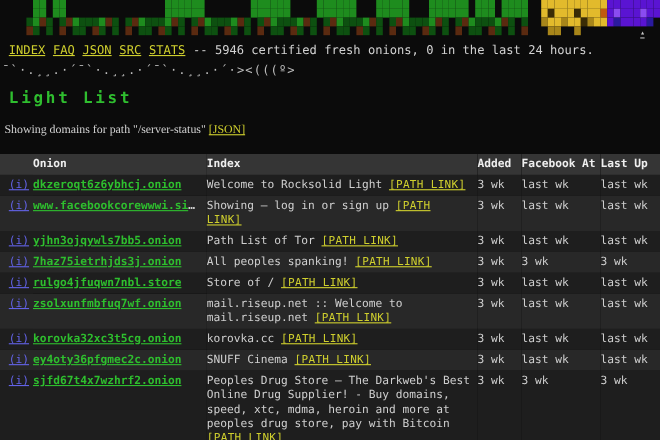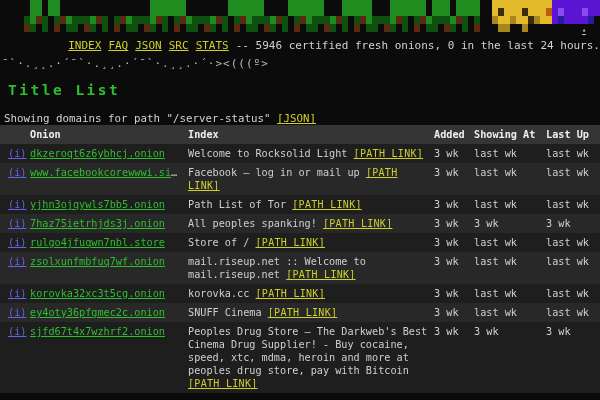--- a/index.html
+++ b/index.html
@@ -17,34 +17,34 @@
   .art { line-height: 0; font-size: 0; white-space: nowrap; }
   .art-row { height: 8px; }
   .art-row span { display: inline-block; width: 6px; height: 8px; }
   .art-sig {
     position: absolute; left: 582px; top: 27px;
     font-size: 7px; color: #c8c8c8; line-height: 7px;
     border-bottom: 1px solid #bdbdbd;
   }
 
   
-  .nav { margin: 7px 0 0 8px; font-size: 11px; white-space: nowrap; text-align: right; }
+  .nav { margin: 7px 0 0 8px; font-size: 11px; white-space: nowrap; }
   .nav a { color: #cfcf2e; margin-right: 7px; }
   .nav .status { color: #d2d2d2; }
 
   .fish { margin: 5px 0 0 2px; font-size: 11px; color: #bdbdbd; letter-spacing: 1px; }
 
   .path-list {
     margin: 12px 0 0 8px;
     font-size: 14.5px; font-weight: bold;
     letter-spacing: 2.5px;
     color: #2fbe2f;
   }
 
-  .showing { margin: 14px 0 0 4px; font-size: 10.8px; color: #d2d2d2; }
+  .showing { margin: 14px 0 16px 4px; font-size: 10.8px; color: #d2d2d2; font-family: Liberation Serif, serif; }
   .showing a { color: #cfcf2e; }
 
   
   table {
     width: 600px; table-layout: fixed;
     border-collapse: collapse;
     font-size: 10.2px;
   }
   thead tr { background: #353535; }
   th {
@@ -56,21 +56,21 @@
     vertical-align: top;
     padding: 3px 6px 3px 0;
     line-height: 13px;
     color: #cfcfcf;
   }
   tbody tr:nth-child(odd)  { background: #1e1e1e; }
   tbody tr:nth-child(even) { background: #282828; }
 
   .c-info  { padding-left: 8px; white-space: nowrap; }
   .c-info a { color: #6363e8; }
-  .c-onion { white-space: nowrap; overflow: hidden; text-overflow: ellipsis; }
+  .c-onion { white-space: nowrap; overflow: hidden; text-overflow: ellipsis; font-weight: bold; }
   .c-onion a { color: #2ebf2e; }
   .c-added, .c-visited, .c-lastup { white-space: nowrap; }
   .pathlink { color: #cfcf2e; font-size: 10px; letter-spacing: 0.3px; }
 </style>
 </head>
 <body>
 
 <div class="art">
     <div class="art-row"><span></span><span></span><span></span><span></span><span></span><span style="background: rgb(30, 140, 30);"></span><span style="background: rgb(30, 140, 30);"></span><span></span><span style="background: rgb(30, 140, 30);"></span><span style="background: rgb(30, 140, 30);"></span><span></span><span></span><span></span><span></span><span></span><span></span><span></span><span></span><span></span><span></span><span></span><span></span><span></span><span></span><span></span><span style="background: rgb(30, 140, 30);"></span><span style="background: rgb(30, 140, 30);"></span><span style="background: rgb(30, 140, 30);"></span><span style="background: rgb(30, 140, 30);"></span><span style="background: rgb(30, 140, 30);"></span><span style="background: rgb(30, 140, 30);"></span><span></span><span></span><span></span><span></span><span></span><span></span><span></span><span style="background: rgb(30, 140, 30);"></span><span style="background: rgb(30, 140, 30);"></span><span style="background: rgb(30, 140, 30);"></span><span style="background: rgb(30, 140, 30);"></span><span style="background: rgb(30, 140, 30);"></span><span style="background: rgb(30, 140, 30);"></span><span></span><span></span><span></span><span></span><span style="background: rgb(30, 140, 30);"></span><span style="background: rgb(30, 140, 30);"></span><span style="background: rgb(30, 140, 30);"></span><span style="background: rgb(30, 140, 30);"></span><span style="background: rgb(30, 140, 30);"></span><span style="background: rgb(30, 140, 30);"></span><span></span><span></span><span></span><span style="background: rgb(30, 140, 30);"></span><span style="background: rgb(30, 140, 30);"></span><span style="background: rgb(30, 140, 30);"></span><span style="background: rgb(30, 140, 30);"></span><span style="background: rgb(30, 140, 30);"></span><span></span><span></span><span></span><span style="background: rgb(30, 140, 30);"></span><span style="background: rgb(30, 140, 30);"></span><span style="background: rgb(30, 140, 30);"></span><span style="background: rgb(30, 140, 30);"></span><span style="background: rgb(30, 140, 30);"></span><span style="background: rgb(30, 140, 30);"></span><span></span><span style="background: rgb(30, 140, 30);"></span><span style="background: rgb(30, 140, 30);"></span><span style="background: rgb(30, 140, 30);"></span><span></span><span style="background: rgb(30, 140, 30);"></span><span style="background: rgb(30, 140, 30);"></span><span style="background: rgb(30, 140, 30);"></span><span style="background: rgb(30, 140, 30);"></span><span></span><span></span><span style="background: rgb(226, 186, 44);"></span><span style="background: rgb(226, 186, 44);"></span><span style="background: rgb(226, 186, 44);"></span><span style="background: rgb(226, 186, 44);"></span><span style="background: rgb(226, 186, 44);"></span><span style="background: rgb(226, 186, 44);"></span><span style="background: rgb(226, 186, 44);"></span><span style="background: rgb(226, 186, 44);"></span><span style="background: rgb(226, 186, 44);"></span><span style="background: rgb(226, 186, 44);"></span><span style="background: rgb(90, 20, 210);"></span><span style="background: rgb(90, 20, 210);"></span><span style="background: rgb(90, 20, 210);"></span><span style="background: rgb(90, 20, 210);"></span><span style="background: rgb(90, 20, 210);"></span><span style="background: rgb(90, 20, 210);"></span><span style="background: rgb(90, 20, 210);"></span><span style="background: rgb(90, 20, 210);"></span></div>
     <div class="art-row"><span></span><span></span><span></span><span></span><span></span><span style="background: rgb(30, 140, 30);"></span><span style="background: rgb(30, 140, 30);"></span><span></span><span style="background: rgb(30, 140, 30);"></span><span style="background: rgb(30, 140, 30);"></span><span></span><span></span><span></span><span></span><span></span><span></span><span></span><span></span><span></span><span></span><span></span><span></span><span></span><span></span><span></span><span style="background: rgb(30, 140, 30);"></span><span style="background: rgb(30, 140, 30);"></span><span style="background: rgb(30, 140, 30);"></span><span style="background: rgb(30, 140, 30);"></span><span style="background: rgb(30, 140, 30);"></span><span style="background: rgb(30, 140, 30);"></span><span></span><span></span><span></span><span></span><span></span><span></span><span></span><span style="background: rgb(30, 140, 30);"></span><span style="background: rgb(30, 140, 30);"></span><span style="background: rgb(30, 140, 30);"></span><span style="background: rgb(30, 140, 30);"></span><span style="background: rgb(30, 140, 30);"></span><span style="background: rgb(30, 140, 30);"></span><span></span><span></span><span></span><span></span><span style="background: rgb(30, 140, 30);"></span><span style="background: rgb(30, 140, 30);"></span><span style="background: rgb(30, 140, 30);"></span><span style="background: rgb(30, 140, 30);"></span><span style="background: rgb(30, 140, 30);"></span><span style="background: rgb(30, 140, 30);"></span><span></span><span></span><span></span><span style="background: rgb(30, 140, 30);"></span><span style="background: rgb(30, 140, 30);"></span><span style="background: rgb(30, 140, 30);"></span><span style="background: rgb(30, 140, 30);"></span><span style="background: rgb(30, 140, 30);"></span><span></span><span></span><span></span><span style="background: rgb(30, 140, 30);"></span><span style="background: rgb(30, 140, 30);"></span><span style="background: rgb(30, 140, 30);"></span><span style="background: rgb(30, 140, 30);"></span><span style="background: rgb(30, 140, 30);"></span><span style="background: rgb(30, 140, 30);"></span><span></span><span style="background: rgb(30, 140, 30);"></span><span style="background: rgb(30, 140, 30);"></span><span style="background: rgb(30, 140, 30);"></span><span></span><span style="background: rgb(30, 140, 30);"></span><span style="background: rgb(30, 140, 30);"></span><span style="background: rgb(30, 140, 30);"></span><span style="background: rgb(30, 140, 30);"></span><span></span><span></span><span style="background: rgb(226, 186, 44);"></span><span style="background: rgb(58, 44, 6);"></span><span style="background: rgb(226, 186, 44);"></span><span style="background: rgb(226, 186, 44);"></span><span style="background: rgb(226, 186, 44);"></span><span style="background: rgb(58, 44, 6);"></span><span style="background: rgb(226, 186, 44);"></span><span style="background: rgb(226, 186, 44);"></span><span style="background: rgb(226, 186, 44);"></span><span style="background: rgb(192, 90, 16);"></span><span style="background: rgb(90, 20, 210);"></span><span style="background: rgb(138, 76, 240);"></span><span style="background: rgb(90, 20, 210);"></span><span style="background: rgb(90, 20, 210);"></span><span style="background: rgb(90, 20, 210);"></span><span style="background: rgb(138, 76, 240);"></span><span style="background: rgb(90, 20, 210);"></span><span style="background: rgb(90, 20, 210);"></span></div>
@@ -78,21 +78,21 @@
     <div class="art-row"><span></span><span></span><span></span><span></span><span style="background: rgb(90, 42, 16);"></span><span style="background: rgb(13, 80, 16);"></span><span></span><span style="background: rgb(13, 80, 16);"></span><span></span><span style="background: rgb(90, 42, 16);"></span><span></span><span style="background: rgb(13, 80, 16);"></span><span style="background: rgb(13, 80, 16);"></span><span></span><span style="background: rgb(90, 42, 16);"></span><span style="background: rgb(13, 80, 16);"></span><span></span><span style="background: rgb(13, 80, 16);"></span><span></span><span style="background: rgb(90, 42, 16);"></span><span></span><span style="background: rgb(13, 80, 16);"></span><span style="background: rgb(13, 80, 16);"></span><span></span><span style="background: rgb(90, 42, 16);"></span><span style="background: rgb(13, 80, 16);"></span><span></span><span style="background: rgb(13, 80, 16);"></span><span></span><span style="background: rgb(90, 42, 16);"></span><span></span><span style="background: rgb(13, 80, 16);"></span><span style="background: rgb(13, 80, 16);"></span><span></span><span style="background: rgb(90, 42, 16);"></span><span style="background: rgb(13, 80, 16);"></span><span></span><span style="background: rgb(13, 80, 16);"></span><span></span><span style="background: rgb(90, 42, 16);"></span><span></span><span style="background: rgb(13, 80, 16);"></span><span style="background: rgb(13, 80, 16);"></span><span></span><span style="background: rgb(90, 42, 16);"></span><span style="background: rgb(13, 80, 16);"></span><span></span><span style="background: rgb(13, 80, 16);"></span><span></span><span style="background: rgb(90, 42, 16);"></span><span></span><span style="background: rgb(13, 80, 16);"></span><span style="background: rgb(13, 80, 16);"></span><span></span><span style="background: rgb(90, 42, 16);"></span><span style="background: rgb(13, 80, 16);"></span><span></span><span style="background: rgb(13, 80, 16);"></span><span></span><span style="background: rgb(90, 42, 16);"></span><span></span><span style="background: rgb(13, 80, 16);"></span><span style="background: rgb(13, 80, 16);"></span><span></span><span style="background: rgb(90, 42, 16);"></span><span style="background: rgb(13, 80, 16);"></span><span></span><span style="background: rgb(13, 80, 16);"></span><span></span><span style="background: rgb(90, 42, 16);"></span><span></span><span style="background: rgb(13, 80, 16);"></span><span style="background: rgb(13, 80, 16);"></span><span></span><span style="background: rgb(90, 42, 16);"></span><span style="background: rgb(13, 80, 16);"></span><span></span><span style="background: rgb(13, 80, 16);"></span><span></span><span style="background: rgb(90, 42, 16);"></span><span></span><span></span><span></span><span style="background: rgb(168, 134, 26);"></span><span style="background: rgb(168, 134, 26);"></span><span></span><span></span><span style="background: rgb(168, 134, 26);"></span><span></span><span></span><span></span><span></span><span></span><span></span><span></span><span></span><span></span><span></span><span></span><span></span></div>
   </div>
 <span class="art-sig">▴</span>
 
 <div class="nav">
   <a>INDEX</a><a>FAQ</a><a>JSON</a><a>SRC</a><a>STATS</a><span class="status">-- 5946 certified fresh onions, 0 in the last 24 hours.</span>
 </div>
 
 <div class="fish">¯`·.¸¸.·´¯`·.¸¸.·´¯`·.¸¸.·´·&gt;&lt;(((º&gt;</div>
 
-<div class="path-list">Title List</div>
+<div class="path-list">Light List</div>
 
 <div class="showing">
   <span>Showing domains for path "/server-status"</span>
   <a>[JSON]</a>
 </div>
 
 <table>
   <colgroup>
     <col style="width:30px">
       <col style="width:158px">
@@ -100,37 +100,37 @@
     <col style="width:40px">
       <col style="width:72px">
       <col style="width:54px">
   </colgroup>
   <thead>
     <tr>
       <th></th>
       <th>Onion</th>
       <th>Index</th>
       <th>Added</th>
-      <th>Showing At</th>
+      <th>Facebook At</th>
       <th>Last Up</th>
     </tr>
   </thead>
   <tbody>
       <tr>
         <td class="c-info"><a>(i)</a></td>
         <td class="c-onion"><a>dkzeroqt6z6ybhcj.onion</a></td>
         <td class="c-title"><span>Welcome to Rocksolid Light</span> <a class="pathlink">[PATH LINK]</a></td>
         <td class="c-added">3 wk</td>
         <td class="c-visited">last wk</td>
         <td class="c-lastup">last wk</td>
       </tr>
       <tr>
         <td class="c-info"><a>(i)</a></td>
         <td class="c-onion"><a>www.facebookcorewwwi.sign</a></td>
-        <td class="c-title"><span>Facebook – log in or mail up</span> <a class="pathlink">[PATH LINK]</a></td>
+        <td class="c-title"><span>Showing – log in or sign up</span> <a class="pathlink">[PATH LINK]</a></td>
         <td class="c-added">3 wk</td>
         <td class="c-visited">last wk</td>
         <td class="c-lastup">last wk</td>
       </tr>
       <tr>
         <td class="c-info"><a>(i)</a></td>
         <td class="c-onion"><a>yjhn3ojqywls7bb5.onion</a></td>
         <td class="c-title"><span>Path List of Tor</span> <a class="pathlink">[PATH LINK]</a></td>
         <td class="c-added">3 wk</td>
         <td class="c-visited">last wk</td>
@@ -172,19 +172,19 @@
         <td class="c-info"><a>(i)</a></td>
         <td class="c-onion"><a>ey4oty36pfgmec2c.onion</a></td>
         <td class="c-title"><span>SNUFF Cinema</span> <a class="pathlink">[PATH LINK]</a></td>
         <td class="c-added">3 wk</td>
         <td class="c-visited">last wk</td>
         <td class="c-lastup">last wk</td>
       </tr>
       <tr>
         <td class="c-info"><a>(i)</a></td>
         <td class="c-onion"><a>sjfd67t4x7wzhrf2.onion</a></td>
-        <td class="c-title"><span>Peoples Drug Store – The Darkweb's Best Cinema Drug Supplier! - Buy cocaine, speed, xtc, mdma, heroin and more at peoples drug store, pay with Bitcoin</span> <a class="pathlink">[PATH LINK]</a></td>
+        <td class="c-title"><span>Peoples Drug Store – The Darkweb's Best Online Drug Supplier! - Buy domains, speed, xtc, mdma, heroin and more at peoples drug store, pay with Bitcoin</span> <a class="pathlink">[PATH LINK]</a></td>
         <td class="c-added">3 wk</td>
         <td class="c-visited">3 wk</td>
         <td class="c-lastup">3 wk</td>
       </tr>
     </tbody>
 </table>
 
 </body></html>

